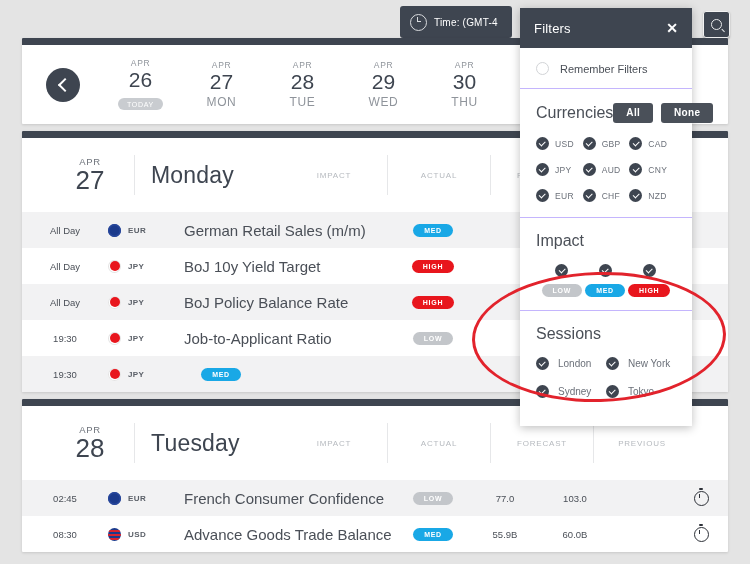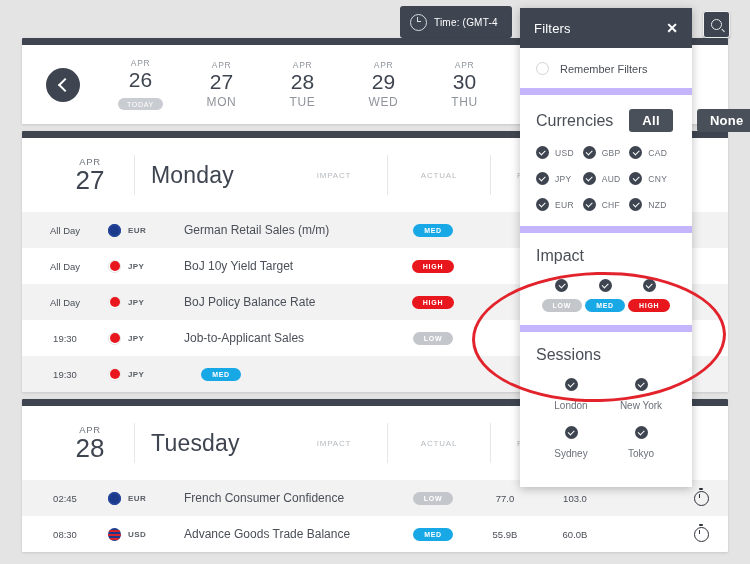--- a/index.html
+++ b/index.html
@@ -92,21 +92,21 @@
   .row.alt{background:#f2f2f3;}
   .row .time{width:86px;text-align:center;color:#4a4f57;font-size:9.5px;}
   .row .cur{width:76px;display:flex;align-items:center;gap:7px;}
   .flag{width:13px;height:13px;border-radius:50%;flex:0 0 auto;}
   .flag.eur{background:#1b3a8c;box-shadow:inset 0 0 0 1.5px #27479c;}
   .flag.jpy{background:#ffffff;position:relative;box-shadow:inset 0 0 0 1px #e3e3e3;}
   .flag.jpy::after{content:"";position:absolute;left:1.5px;top:1.5px;width:10px;height:10px;border-radius:50%;background:#e8161d;}
   .flag.usd{background:#1b3a8c;position:relative;overflow:hidden;}
   .flag.usd::after{content:"";position:absolute;left:0;top:2px;width:13px;height:2px;background:#d8232f;box-shadow:0 4px 0 #d8232f,0 8px 0 #d8232f;}
   .cur .code{font-size:8px;font-weight:bold;letter-spacing:.4px;color:#5b6068;}
-  .row .title{flex:1;font-size:12px;color:#4a4f57;}
+  .row .title{flex:1;font-size:15px;color:#4a4f57;}
   .row .impact{width:74px;display:flex;justify-content:center;}
   .badge{
     display:inline-block;border-radius:9px;color:#fff;
     font-size:7px;font-weight:bold;letter-spacing:.7px;
     padding:3px 11px;line-height:1;
   }
   .badge.low{background:#c3c6ca;}
   .badge.med{background:#19a8e6;}
   .badge.high{background:#e8161d;}
   .row .val{width:70px;text-align:center;font-size:9.5px;color:#4a4f57;}
@@ -123,49 +123,49 @@
     box-shadow:0 2px 9px rgba(0,0,0,.25);
     z-index:20;
   }
   .f-head{
     height:40px;background:#3e4550;color:#fff;
     display:flex;align-items:center;justify-content:space-between;
     padding:0 14px;
   }
   .f-title{font-size:13px;letter-spacing:.2px;}
   .f-close{font-size:14px;font-weight:bold;line-height:1;color:#fff;}
-  .f-section{padding:14px 16px 13px 16px;border-bottom:7px solid #c4b5fd;}
+  .f-section{padding:14px 16px 13px 16px;border-bottom:1px solid #c4b5fd;}
   .f-section.noborder{border-bottom:none;}
   .remember{display:flex;align-items:center;gap:11px;}
   .radio-o{width:11px;height:11px;border-radius:50%;border:1.4px solid #d2d4d7;flex:0 0 auto;}
   .remember span{font-size:11px;color:#4a4f57;}
   .sec-title{font-size:16px;color:#4a4f57;}
   .sec-head{display:flex;align-items:center;justify-content:space-between;margin-bottom:14px;}
   .btn-group{display:flex;gap:8px;}
   .pillbtn{
-    background:#4a5059;color:#fff;font-size:13px;font-weight:bold;
-    border-radius:3px;padding:5px 13px;letter-spacing:.3px;line-height:1;margin-left:16px;
+    background:#4a5059;color:#fff;font-size:10px;font-weight:bold;
+    border-radius:3px;padding:5px 13px;letter-spacing:.3px;line-height:1;
   }
   .grid3{display:flex;flex-wrap:wrap;}
   .cur-item{width:33.33%;display:flex;align-items:center;gap:6px;margin-bottom:13px;}
   .cur-item:nth-child(n+7){margin-bottom:2px;}
   .check{
     width:13px;height:13px;border-radius:50%;background:#3e4550;
     position:relative;flex:0 0 auto;
   }
   .check::after{
     content:"";position:absolute;left:3.2px;top:3.6px;
     width:5px;height:2.5px;border-left:1.5px solid #fff;border-bottom:1.5px solid #fff;
     transform:rotate(-45deg);
   }
   .cur-item span{font-size:8.5px;color:#6b7079;letter-spacing:.3px;}
   .impact-row{display:flex;justify-content:space-around;padding:0 4px;}
   .impact-col{display:flex;flex-direction:column;align-items:center;gap:7px;}
   .sessions-grid{display:flex;flex-wrap:wrap;}
-  .sess-item{width:50%;display:flex;align-items:center;gap:9px;margin-bottom:15px;flex-direction:column;}
+  .sess-item{width:50%;display:flex;align-items:center;gap:9px;margin-bottom:15px;}
   .sess-item span{font-size:10px;color:#6b7079;}
 
   
   .annot{
     position:absolute;left:472px;top:272px;width:248px;height:124px;
     border:3px solid #e2232c;border-radius:50%;
     z-index:30;pointer-events:none;
     transform:rotate(-1.5deg);
   }
 </style>
@@ -285,21 +285,21 @@
       <div class="prev"></div>
       <div class="ico"></div>
     </div>
 
     <div class="row">
       <div class="time">19:30</div>
       <div class="cur">
         <span class="flag jpy"></span>
         <span class="code">JPY</span>
       </div>
-      <div class="title">Job-to-Applicant Sales</div>
+      <div class="title">Job-to-Applicant Ratio</div>
       <div class="impact">
         <span class="badge low">LOW</span>
       </div>
       <div class="val"></div>
       <div class="val"></div>
       <div class="prev"></div>
       <div class="ico"></div>
     </div>
 
     <div class="row alt">

